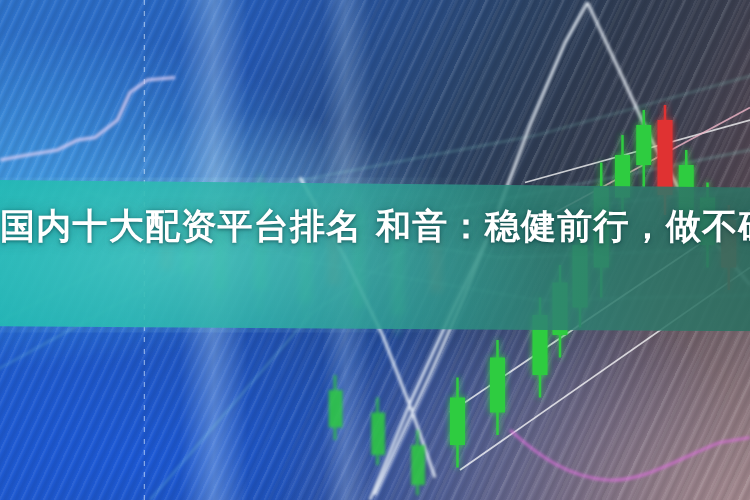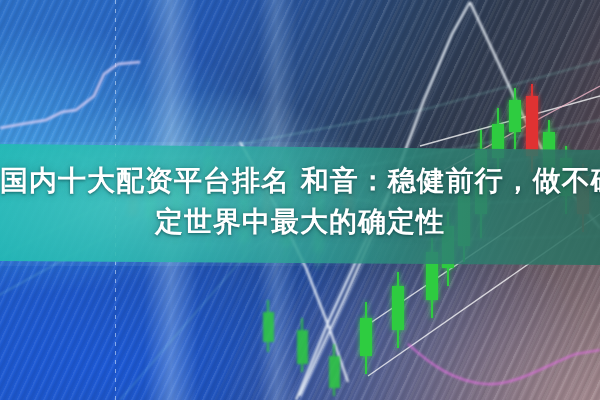--- a/index.html
+++ b/index.html
@@ -242,16 +242,15 @@
     </g>
 
     <path d="M408 344 C 432 366, 456 382, 486 384 C 516 386, 548 364, 576 354 L600 350" fill="none" stroke="#d86fd8" stroke-width="2.2" opacity=".85" filter="url(#blurSoft)"></path>
   </svg>
 
   <div id="band"></div>
   <div id="bandglow"></div>
 
   <div id="headline">
     <span class="ln">国内十大配资平台排名 和音：稳健前行，做不确</span>
-    <span class="ln">定世界中最大的确定性</span>
   </div>
 
 </div>
 
 </body></html>

